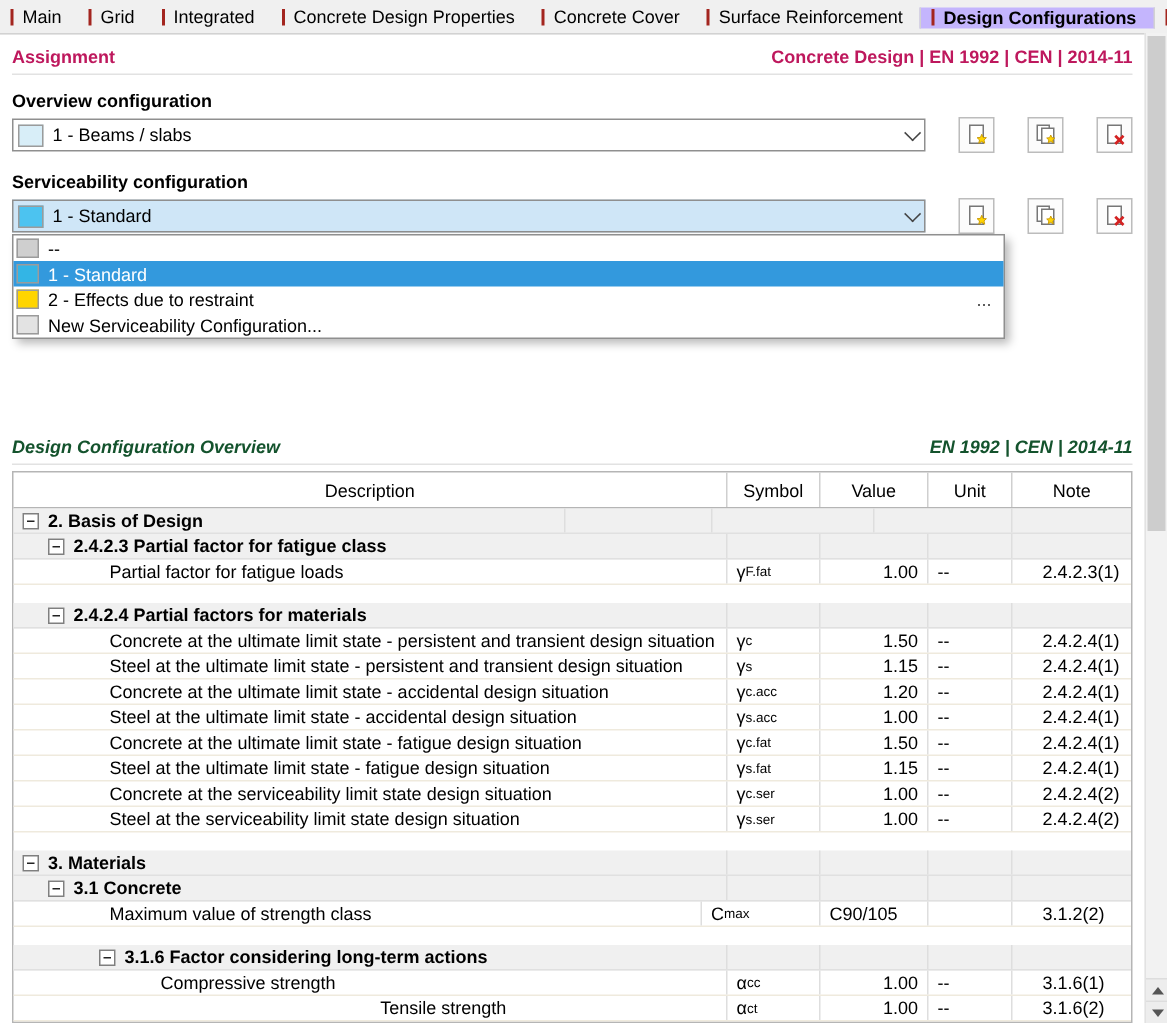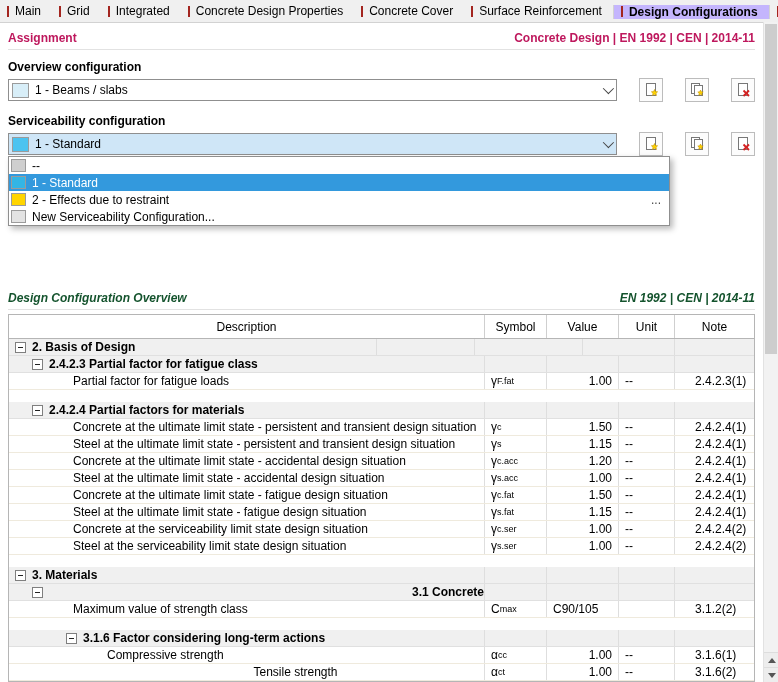--- a/index.html
+++ b/index.html
@@ -61,21 +61,21 @@
   .col-3{width:56px;flex:none;}
   .col-4{width:80px;flex:none;}
   .row{display:flex;height:16px;align-items:center;}
   .row.group{background:#f0f0f0;font-weight:bold;border-bottom:1px solid #e0e0e0;}
   .row.data{border-bottom:1px solid #efeadd;}
   .row.spacer{height:12px;}
   .td{height:100%;display:flex;align-items:center;box-sizing:border-box;overflow:hidden;white-space:nowrap;}
   .td + .td{border-left:1px solid #dedede;}
   .td.col-1{padding-left:6px;}
   .td.col-2{padding:0 6px;justify-content:flex-end;}
-  .td.col-2.left{justify-content:flex-start;}
+  .td.col-2.left{justify-content:flex-start;margin-left:17px;}
   .td.col-3{padding-left:6px;}
   .td.col-4{padding-left:20px;}
   .treebox{width:9px;height:9px;border:1px solid #7f7f7f;background:#fff;position:relative;
     flex:none;margin-right:6px;box-sizing:content-box;}
   .treebox::after{content:"";position:absolute;left:2px;right:2px;top:4px;height:1px;background:#222;}
   .sym-sub{font-size:9px;}
   
   .scrollbar{position:absolute;top:22px;right:0;bottom:0;width:15px;
     background:#f2f2f2;border-left:1px solid #e2e2e2;box-sizing:border-box;}
   .sb-thumb{position:absolute;top:2px;left:1px;right:1px;height:330px;background:#cdcdcd;}
@@ -372,21 +372,21 @@
           <div class="td col-0" style="padding-left: 6px;">
             <span class="treebox"></span>
             <span class="grp-label">3. Materials</span>
           </div>
           <div class="td col-1"></div>
           <div class="td col-2"></div>
           <div class="td col-3"></div>
           <div class="td col-4"></div>
         </div>
         <div class="row group" style="background: rgb(240, 240, 240);">
-          <div class="td col-0" style="padding-left: 23px; justify-content: space-between;">
+          <div class="td col-0" style="padding-left: 23px;">
             <span class="treebox"></span>
             <span class="grp-label">3.1 Concrete</span>
           </div>
           <div class="td col-1"></div>
           <div class="td col-2"></div>
           <div class="td col-3"></div>
           <div class="td col-4"></div>
         </div>
         <div class="row data">
           <div class="td col-0" style="padding-left: 64px;">

